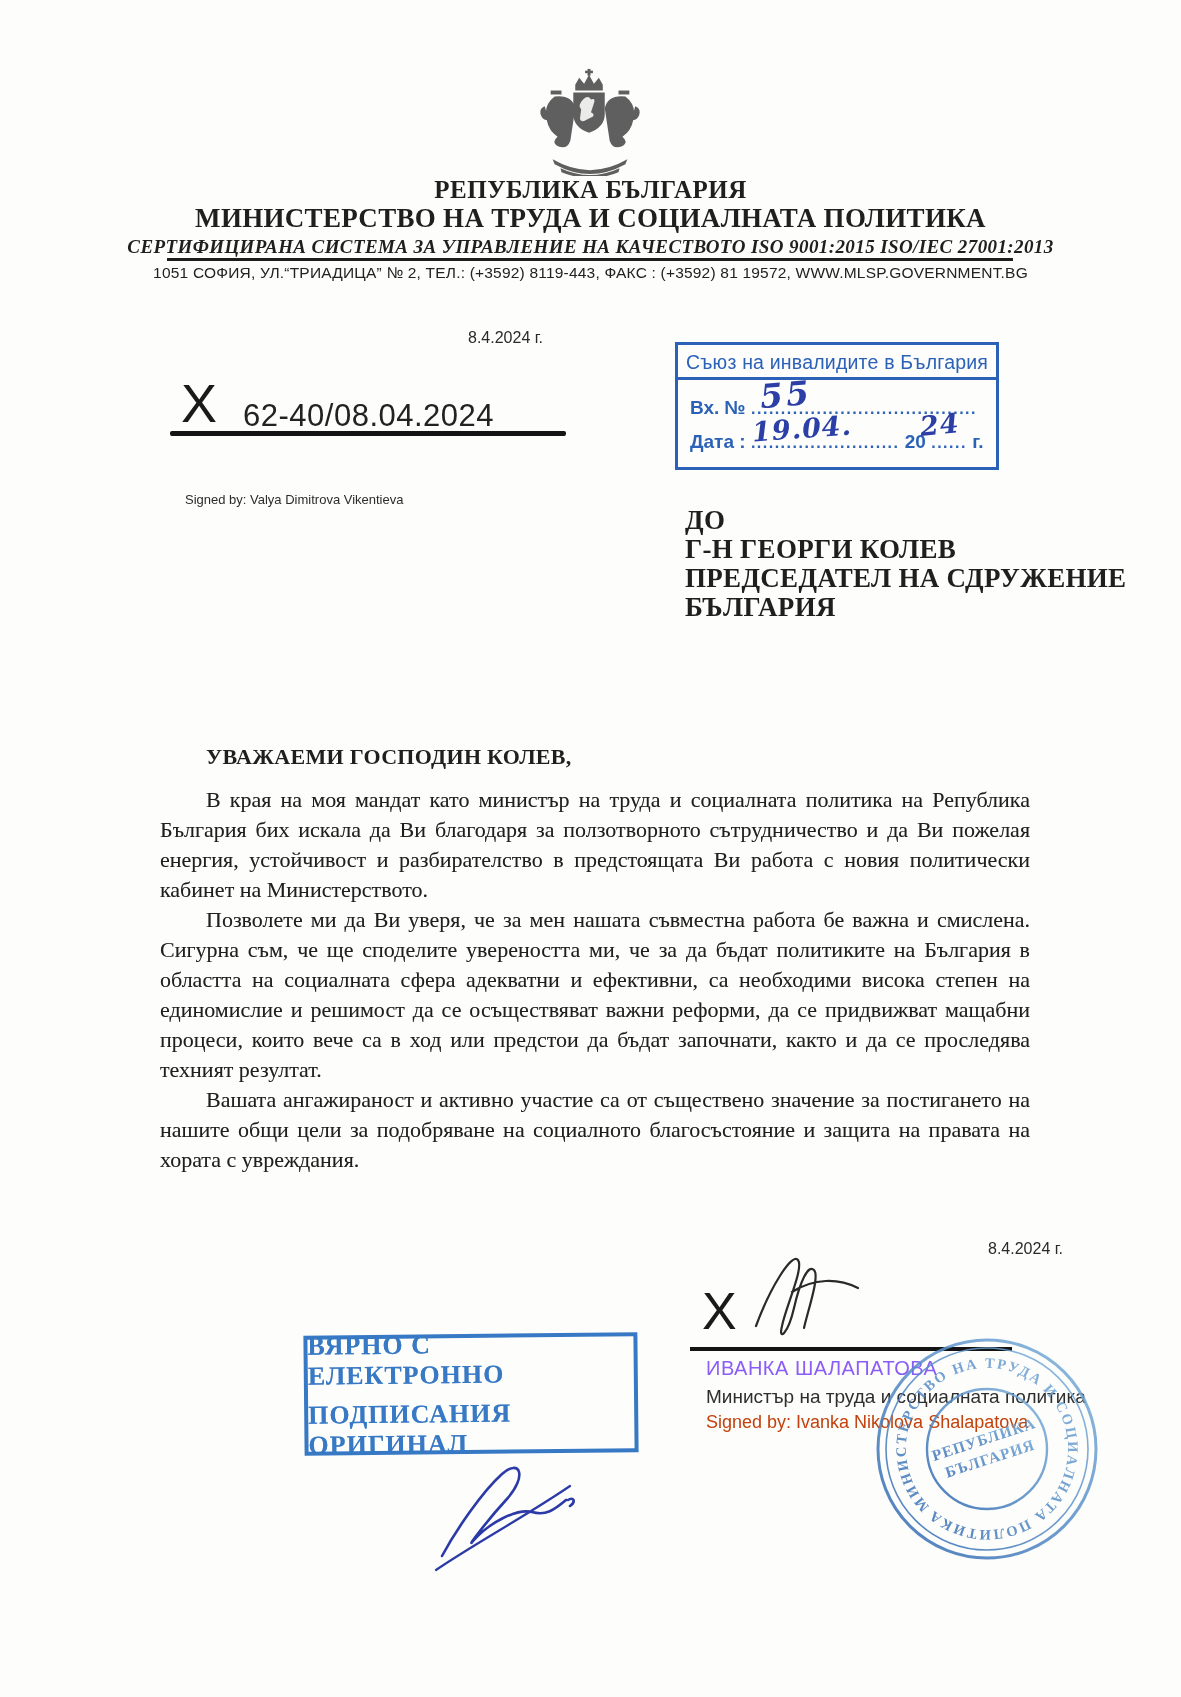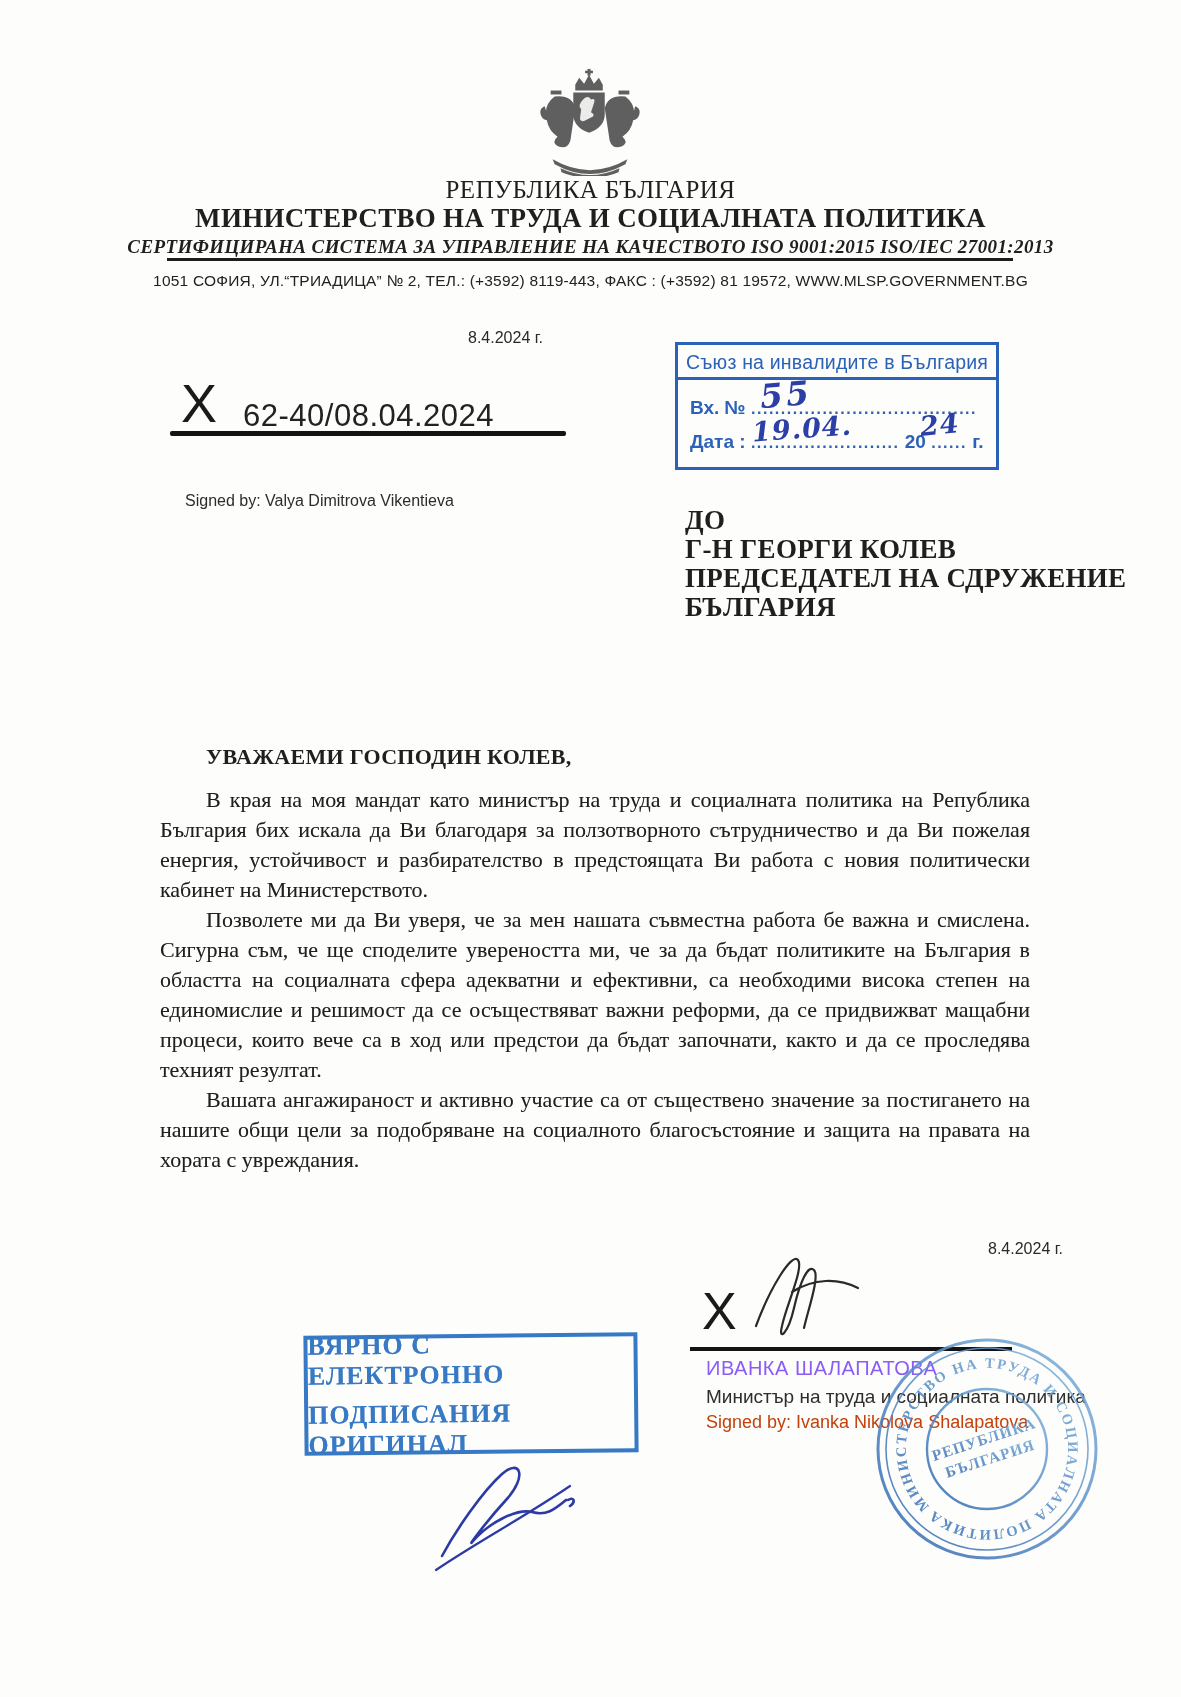--- a/index.html
+++ b/index.html
@@ -4,25 +4,25 @@
 <style>
   html,body{margin:0;padding:0;background:#e8e8e6;}
   .page{
     position:relative;width:1181px;height:1697px;margin:0 auto;
     background:#fdfdfb;overflow:hidden;
     font-family:"Liberation Serif",serif;color:#1f1f1f;
   }
   
   .coat{position:absolute;left:531px;top:68px;width:118px;height:108px;opacity:.88;}
   .hdr{position:absolute;left:0;width:1181px;text-align:center;}
-  .h-republic{top:176px;font-size:25px;font-weight:normal;letter-spacing:.5px;}
+  .h-republic{top:176px;font-size:25px;font-weight:bold;letter-spacing:.5px;}
   .h-ministry{top:203px;font-size:27px;font-weight:bold;letter-spacing:.3px;}
   .h-cert{top:236px;font-size:19px;font-weight:bold;font-style:italic;letter-spacing:.4px;}
   .h-rule{position:absolute;left:167px;top:258px;width:846px;height:3px;background:#1d1d1d;}
-  .h-addr{top:272px;font-size:15.5px;font-family:"Liberation Sans",sans-serif;letter-spacing:.2px;color:#222;}
+  .h-addr{top:264px;font-size:15.5px;font-family:"Liberation Sans",sans-serif;letter-spacing:.2px;color:#222;}
   
   .date-top{position:absolute;left:468px;top:329px;font-size:16px;font-family:"Liberation Sans",sans-serif;color:#2a2a2a;}
   .ref-x{position:absolute;left:181px;top:372px;font-size:54px;font-family:"Liberation Sans",sans-serif;color:#1a1a1a;}
   .ref-num{position:absolute;left:243px;top:398px;font-size:31px;font-family:"Liberation Sans",sans-serif;color:#222;letter-spacing:.5px;}
   .ref-line{position:absolute;left:170px;top:431px;width:396px;height:5px;background:#141414;border-radius:2px;}
   
   .stamp-box{
     position:absolute;left:675px;top:342px;width:324px;height:128px;box-sizing:border-box;
     border:3px solid #2b62b8;color:#2b62b8;font-family:"Liberation Sans",sans-serif;
     background:rgba(255,255,255,.25);
@@ -31,21 +31,21 @@
     font-size:19.5px;border-bottom:3px solid #2b62b8;box-sizing:border-box;letter-spacing:.2px;}
   .sb-row{position:absolute;left:12px;font-size:19px;white-space:nowrap;font-weight:bold;}
   .sb-row1{top:52px;}
   .sb-row2{top:86px;}
   .dots{letter-spacing:1.5px;font-size:16px;}
   .hw{position:absolute;color:#2b3fa6;font-family:"DejaVu Serif",serif;font-style:italic;font-weight:bold;}
   .hw-no{left:82px;top:30px;font-size:33px;transform:rotate(-5deg);letter-spacing:3px;}
   .hw-date{left:74px;top:68px;font-size:27px;transform:rotate(-4deg);letter-spacing:1px;}
   .hw-year{left:242px;top:64px;font-size:27px;transform:rotate(-6deg);letter-spacing:1px;}
   
-  .signed-top{position:absolute;left:185px;top:492px;font-size:16px;font-family:"Liberation Sans",sans-serif;color:#2c2c2c;}
+  .signed-top{position:absolute;left:185px;top:492px;font-size:13px;font-family:"Liberation Sans",sans-serif;color:#2c2c2c;}
   .recipient{position:absolute;left:685px;top:506px;font-size:27px;font-weight:bold;line-height:29px;letter-spacing:.3px;}
   
   .body-block{position:absolute;left:160px;top:744px;width:870px;}
   .salut{font-size:22px;font-weight:bold;padding-left:46px;margin:0 0 15px 0;letter-spacing:.3px;}
   .body-block p{margin:0;font-size:22px;line-height:30px;text-align:justify;text-indent:46px;
     text-shadow:0 0 .4px rgba(0,0,0,.3);}
   .body-block p.closing{text-align:left;}
   
   .date-bottom{position:absolute;left:988px;top:1240px;font-size:16px;font-family:"Liberation Sans",sans-serif;color:#2a2a2a;}
   .sig-x{position:absolute;left:702px;top:1281px;font-size:52px;font-family:"Liberation Sans",sans-serif;color:#1a1a1a;}

